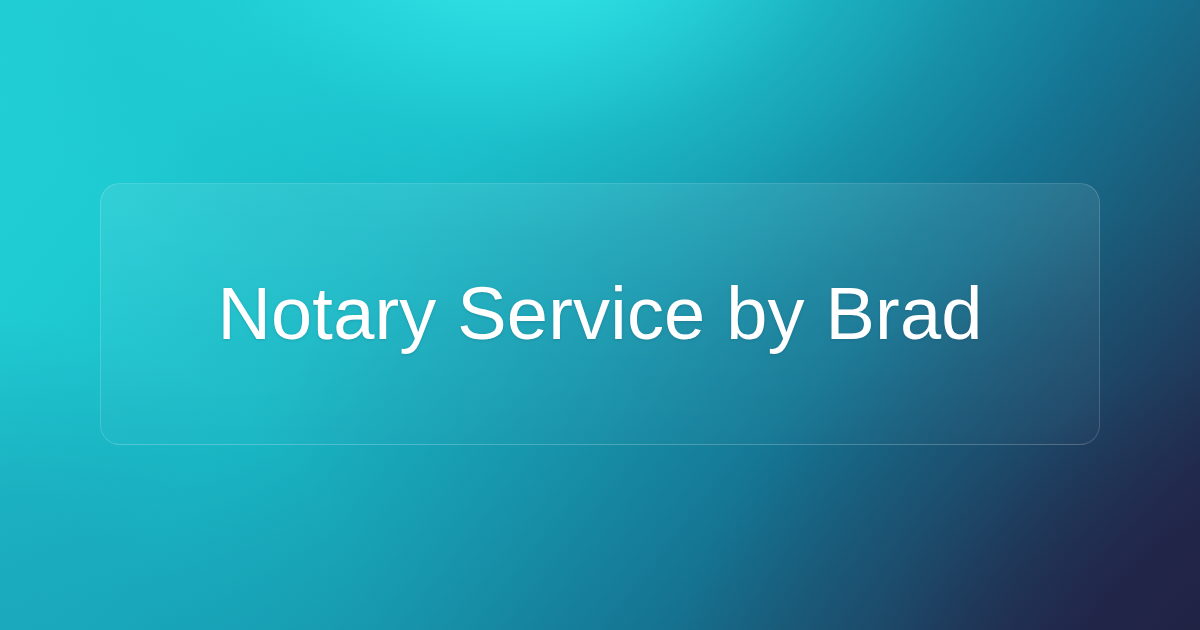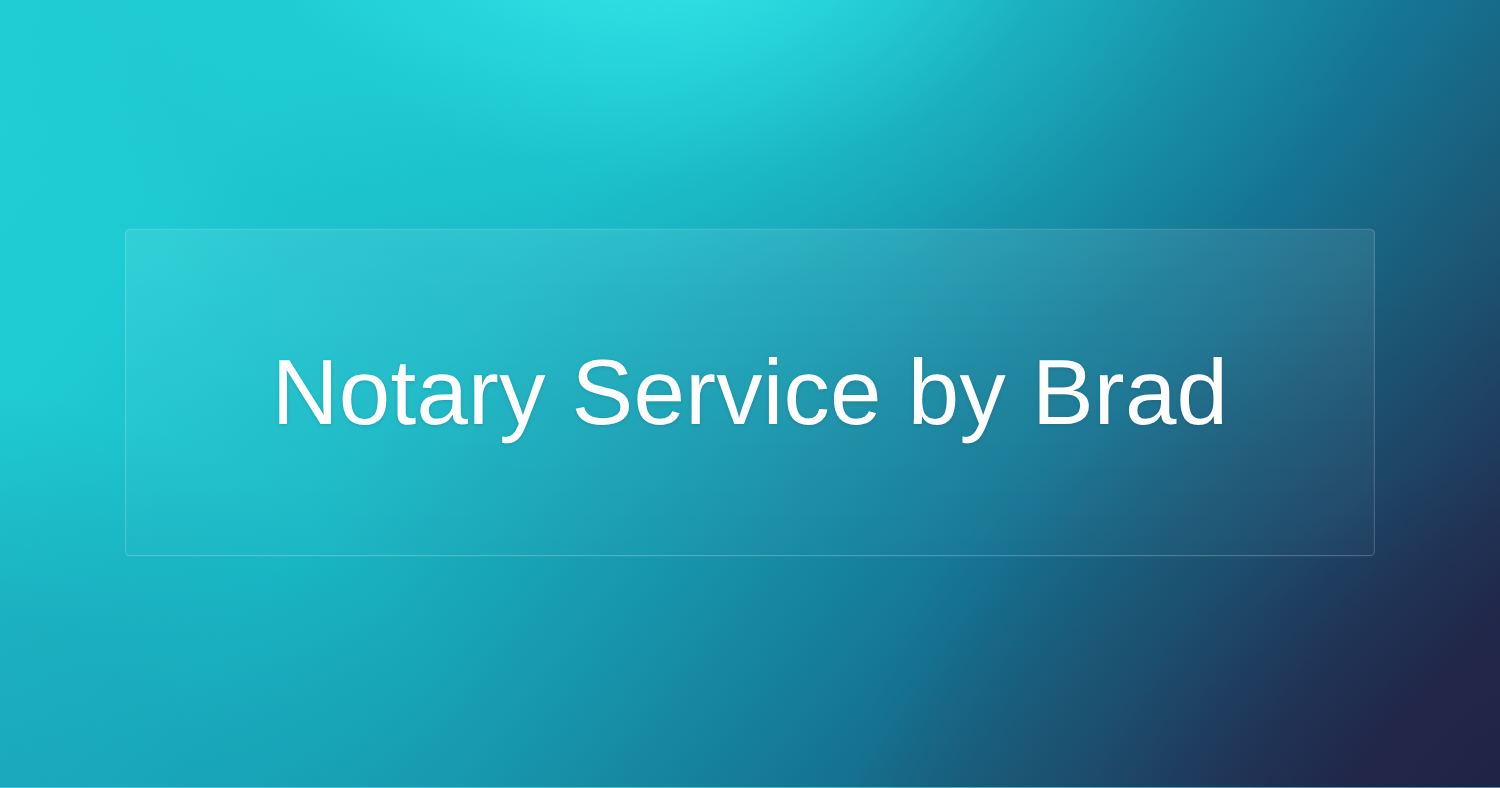--- a/index.html
+++ b/index.html
@@ -79,21 +79,21 @@
   }
 
   
   .title-card {
     position: absolute;
     left: 100px;
     top: 183px;
     width: 1000px;
     height: 262px;
     box-sizing: border-box;
-    border-radius: 4px;
+    border-radius: 20px;
     border: 1px solid rgba(255, 255, 255, 0.16);
     background: linear-gradient(180deg,
         rgba(255, 255, 255, 0.085) 0%,
         rgba(255, 255, 255, 0.045) 55%,
         rgba(255, 255, 255, 0.020) 100%);
     display: flex;
     align-items: center;
     justify-content: center;
     padding: 0 40px;
   }

